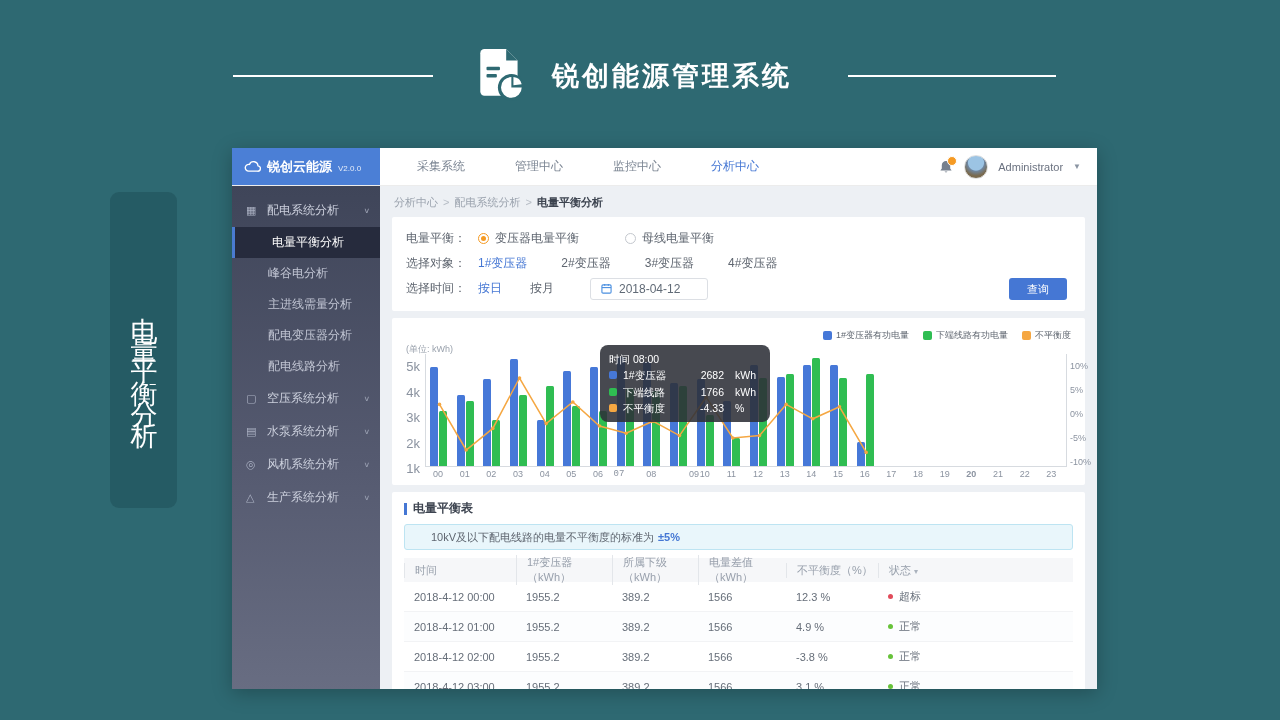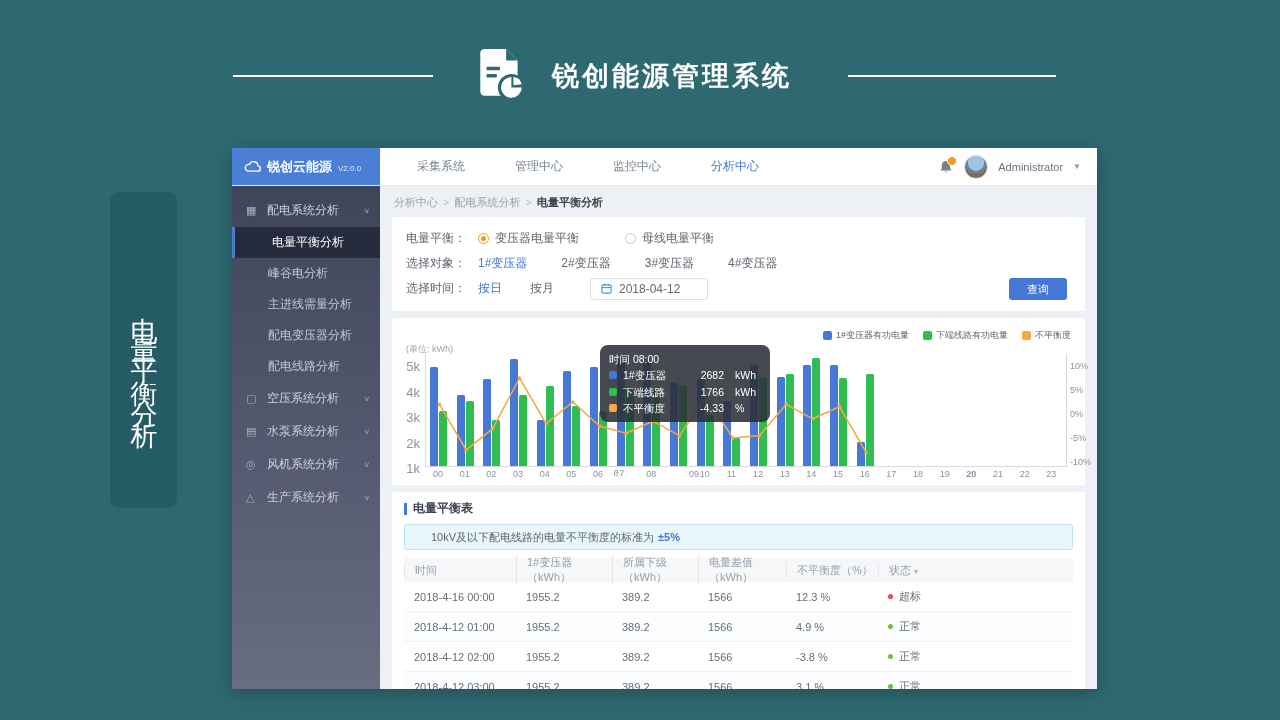--- a/index.html
+++ b/index.html
@@ -377,21 +377,21 @@
           <div class="thead" id="thead">
               <div class="cell c1">时间</div>
               <div class="cell c2">1#变压器（kWh）</div>
               <div class="cell c3">所属下级（kWh）</div>
               <div class="cell c4">电量差值（kWh）</div>
               <div class="cell c5">不平衡度（%）</div>
               <div class="cell c6">状态<span class="sort-caret">▾</span></div>
             </div>
           <div id="tbody">
               <div class="trow-d">
-                <div class="cell c1">2018-4-16 00:00</div>
+                <div class="cell c1">2018-4-12 00:00</div>
                 <div class="cell c2">1955.2</div>
                 <div class="cell c3">389.2</div>
                 <div class="cell c4">1566</div>
                 <div class="cell c5">12.3 %</div>
                 <div class="cell c6"><span class="sdot" style="background: rgb(225, 75, 90);"></span><span>超标</span></div>
               </div>
               <div class="trow-d">
                 <div class="cell c1">2018-4-12 01:00</div>
                 <div class="cell c2">1955.2</div>
                 <div class="cell c3">389.2</div>

